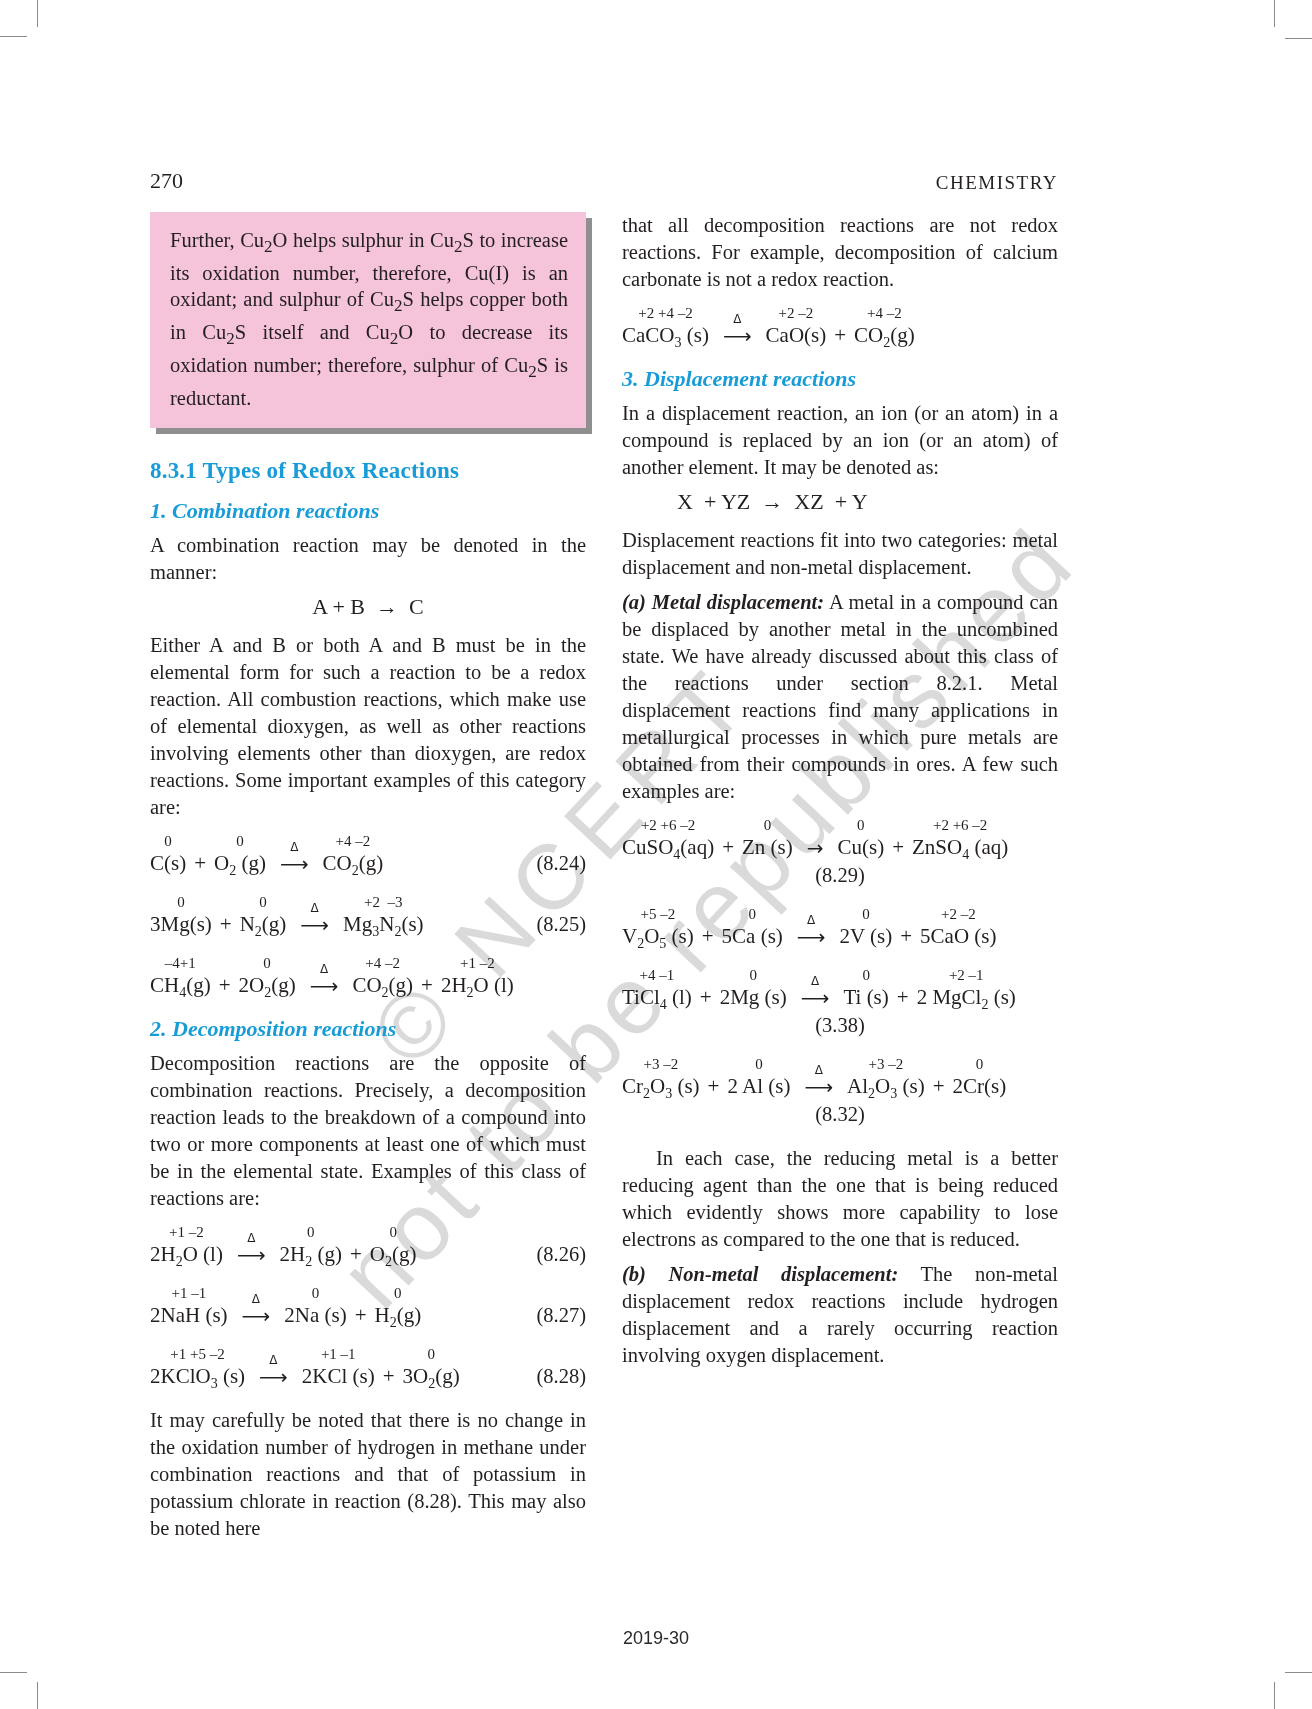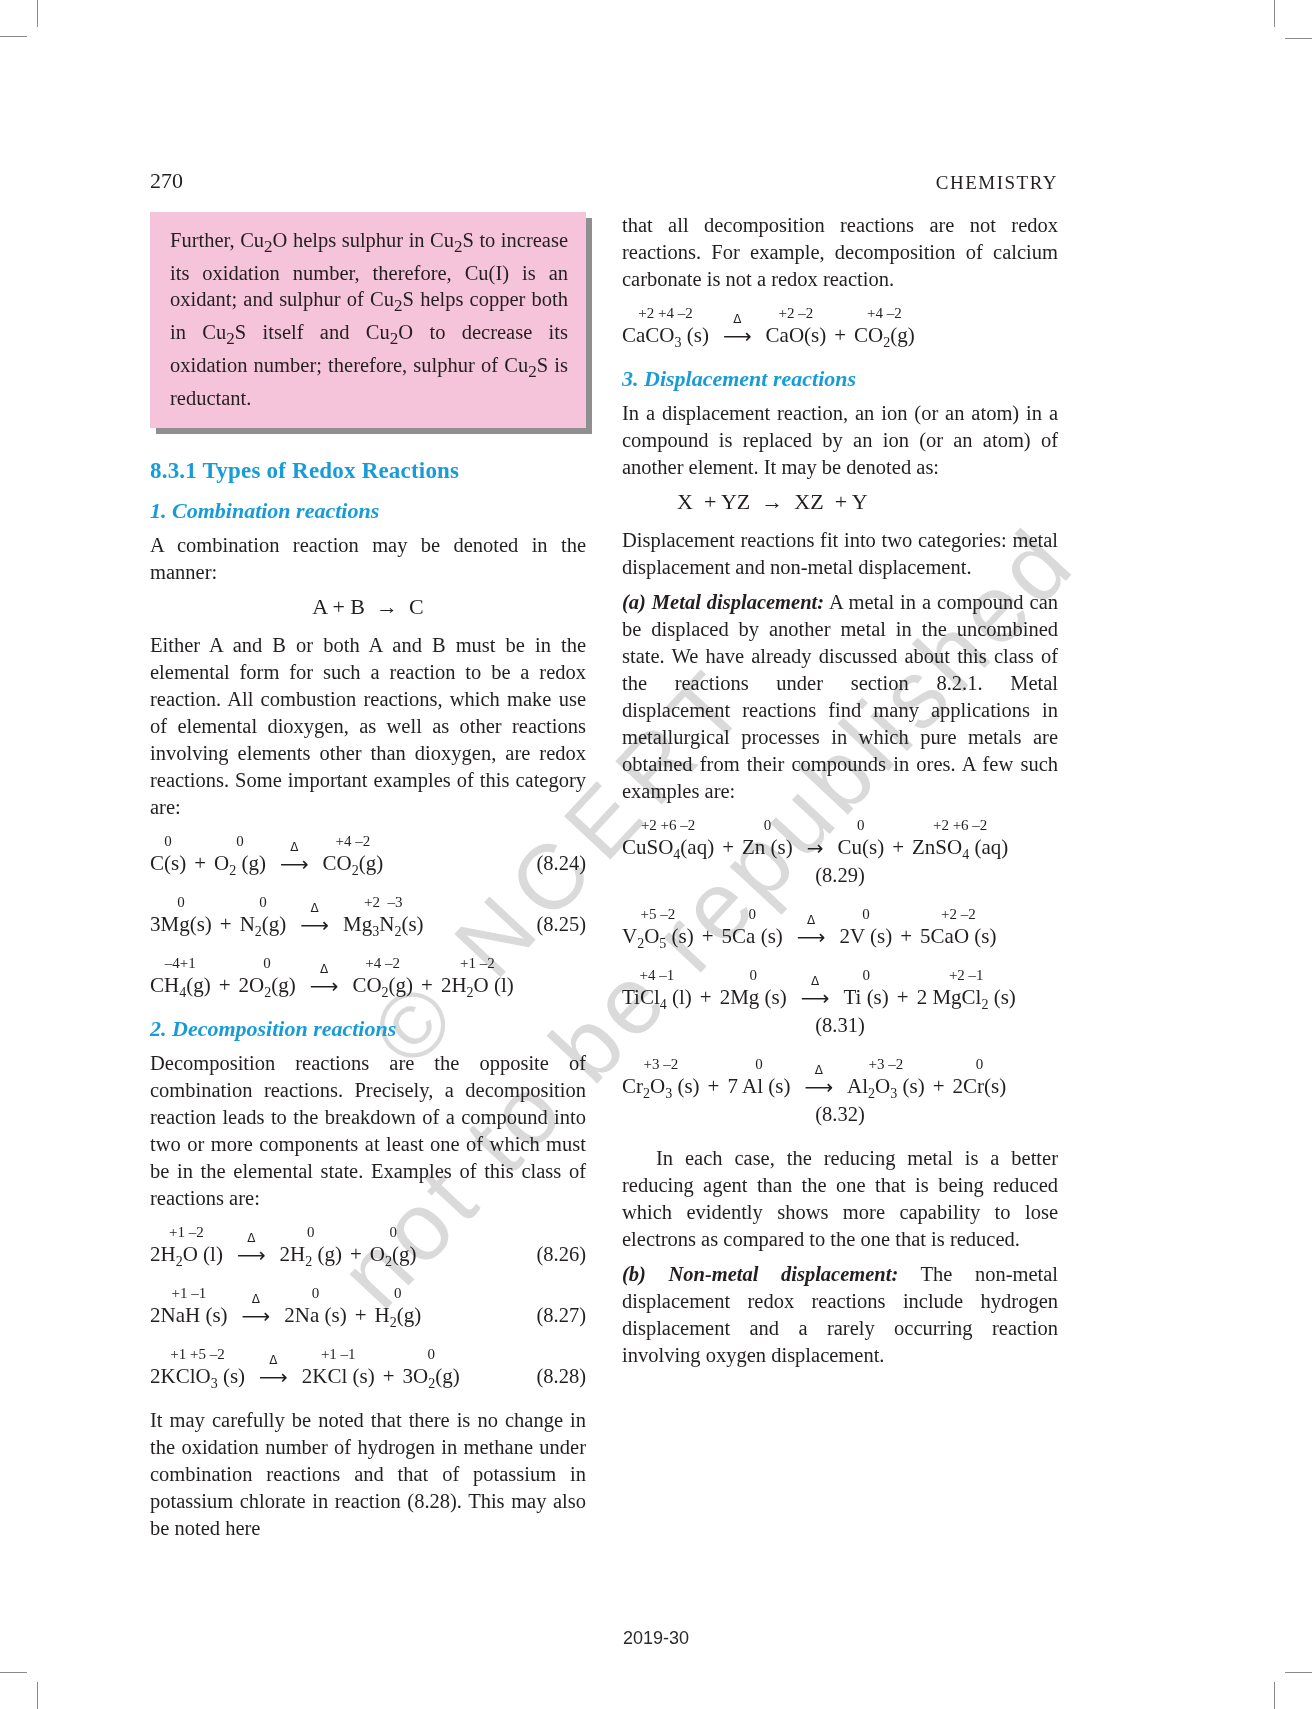--- a/index.html
+++ b/index.html
@@ -412,35 +412,35 @@
               </span>
               <span class="eq-term">
                 <span class="ox">&nbsp;</span>
                 <span class="f">+</span>
               </span>
               <span class="eq-term">
                 <span class="ox">+2 –1</span>
                 <span class="f">2 MgCl<sub>2</sub> (s)</span>
               </span>
             </span>
-            <span class="eq-num below">(8.31)</span>
+            <span class="eq-num below">(3.38)</span>
           </div>
         <div class="equation">
             <span class="eq-row">
               <span class="eq-term">
                 <span class="ox">+3 –2</span>
                 <span class="f">Cr<sub>2</sub>O<sub>3</sub> (s)</span>
               </span>
               <span class="eq-term">
                 <span class="ox">&nbsp;</span>
                 <span class="f">+</span>
               </span>
               <span class="eq-term">
                 <span class="ox">0</span>
-                <span class="f">7 Al (s)</span>
+                <span class="f">2 Al (s)</span>
               </span>
               <span class="eq-arrow">
                 <span class="delta">Δ</span>
                 <span class="arr">⟶</span>
               </span>
               <span class="eq-term">
                 <span class="ox">+3 –2</span>
                 <span class="f">Al<sub>2</sub>O<sub>3</sub> (s)</span>
               </span>
               <span class="eq-term">

